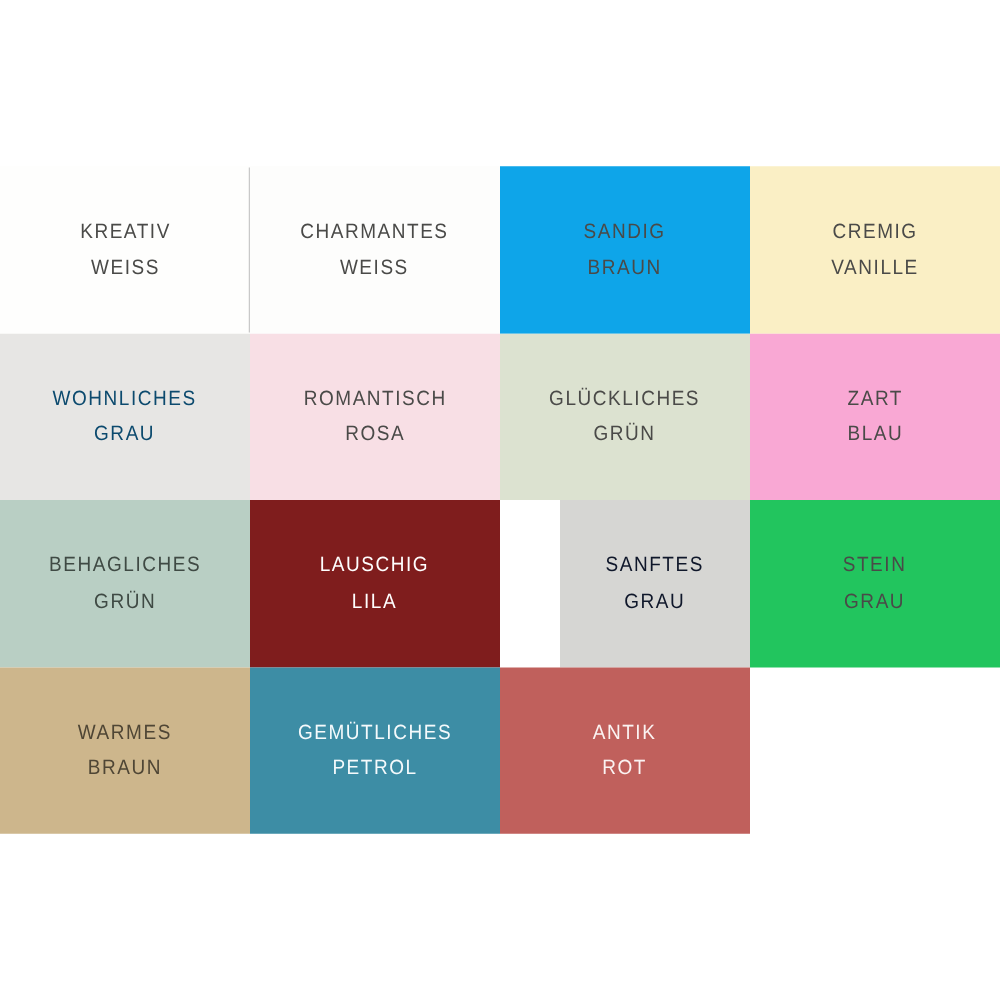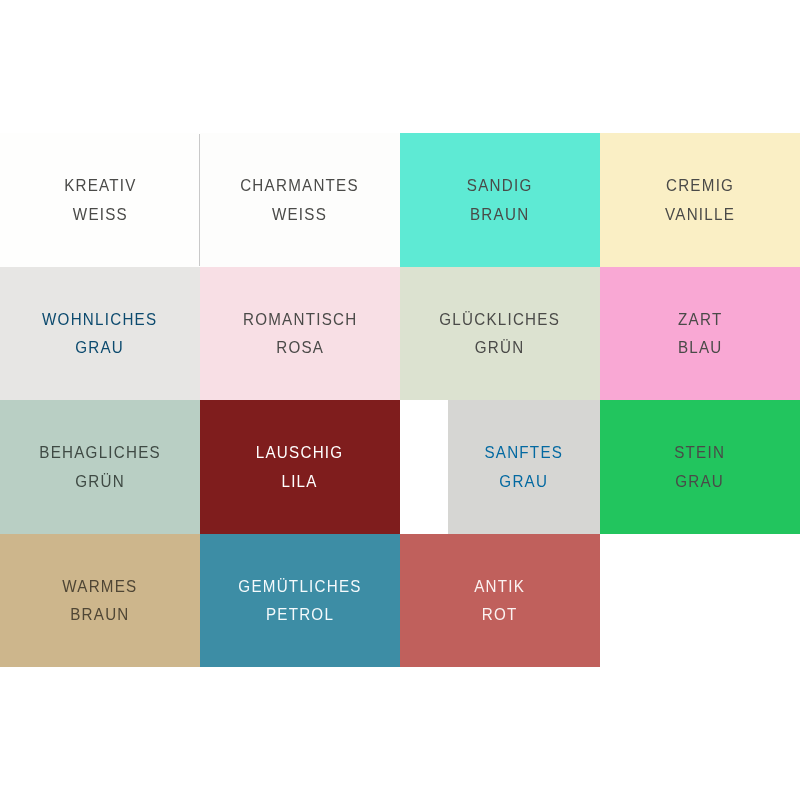--- a/index.html
+++ b/index.html
@@ -82,21 +82,21 @@
           <span class="lbl-line">KREATIV</span>
           <span class="lbl-line">WEISS</span>
         </div>
       </div>
       <div class="swatch" style="background: rgb(253, 253, 252); color: rgb(74, 74, 72);">
         <div class="swatch-label">
           <span class="lbl-line">CHARMANTES</span>
           <span class="lbl-line">WEISS</span>
         </div>
       </div>
-      <div class="swatch" style="background: #5eead4; color: rgb(74, 74, 72);">
+      <div class="swatch" style="background: #0ea5e9; color: rgb(74, 74, 72);">
         <div class="swatch-label">
           <span class="lbl-line">SANDIG</span>
           <span class="lbl-line">BRAUN</span>
         </div>
       </div>
       <div class="swatch" style="background: rgb(250, 239, 197); color: rgb(74, 74, 72);">
         <div class="swatch-label">
           <span class="lbl-line">CREMIG</span>
           <span class="lbl-line">VANILLE</span>
         </div>
@@ -130,21 +130,21 @@
           <span class="lbl-line">BEHAGLICHES</span>
           <span class="lbl-line">GRÜN</span>
         </div>
       </div>
       <div class="swatch" style="background: #7f1d1d; color: rgb(255, 255, 255);">
         <div class="swatch-label">
           <span class="lbl-line">LAUSCHIG</span>
           <span class="lbl-line">LILA</span>
         </div>
       </div>
-      <div class="swatch" style="background: rgb(214, 214, 211); color: #0369a1; margin-left: 48px;">
+      <div class="swatch" style="background: rgb(214, 214, 211); color: #0f172a; margin-left: 48px;">
         <div class="swatch-label">
           <span class="lbl-line">SANFTES</span>
           <span class="lbl-line">GRAU</span>
         </div>
       </div>
       <div class="swatch" style="background: #22c55e; color: rgb(74, 74, 72);">
         <div class="swatch-label">
           <span class="lbl-line">STEIN</span>
           <span class="lbl-line">GRAU</span>
         </div>

